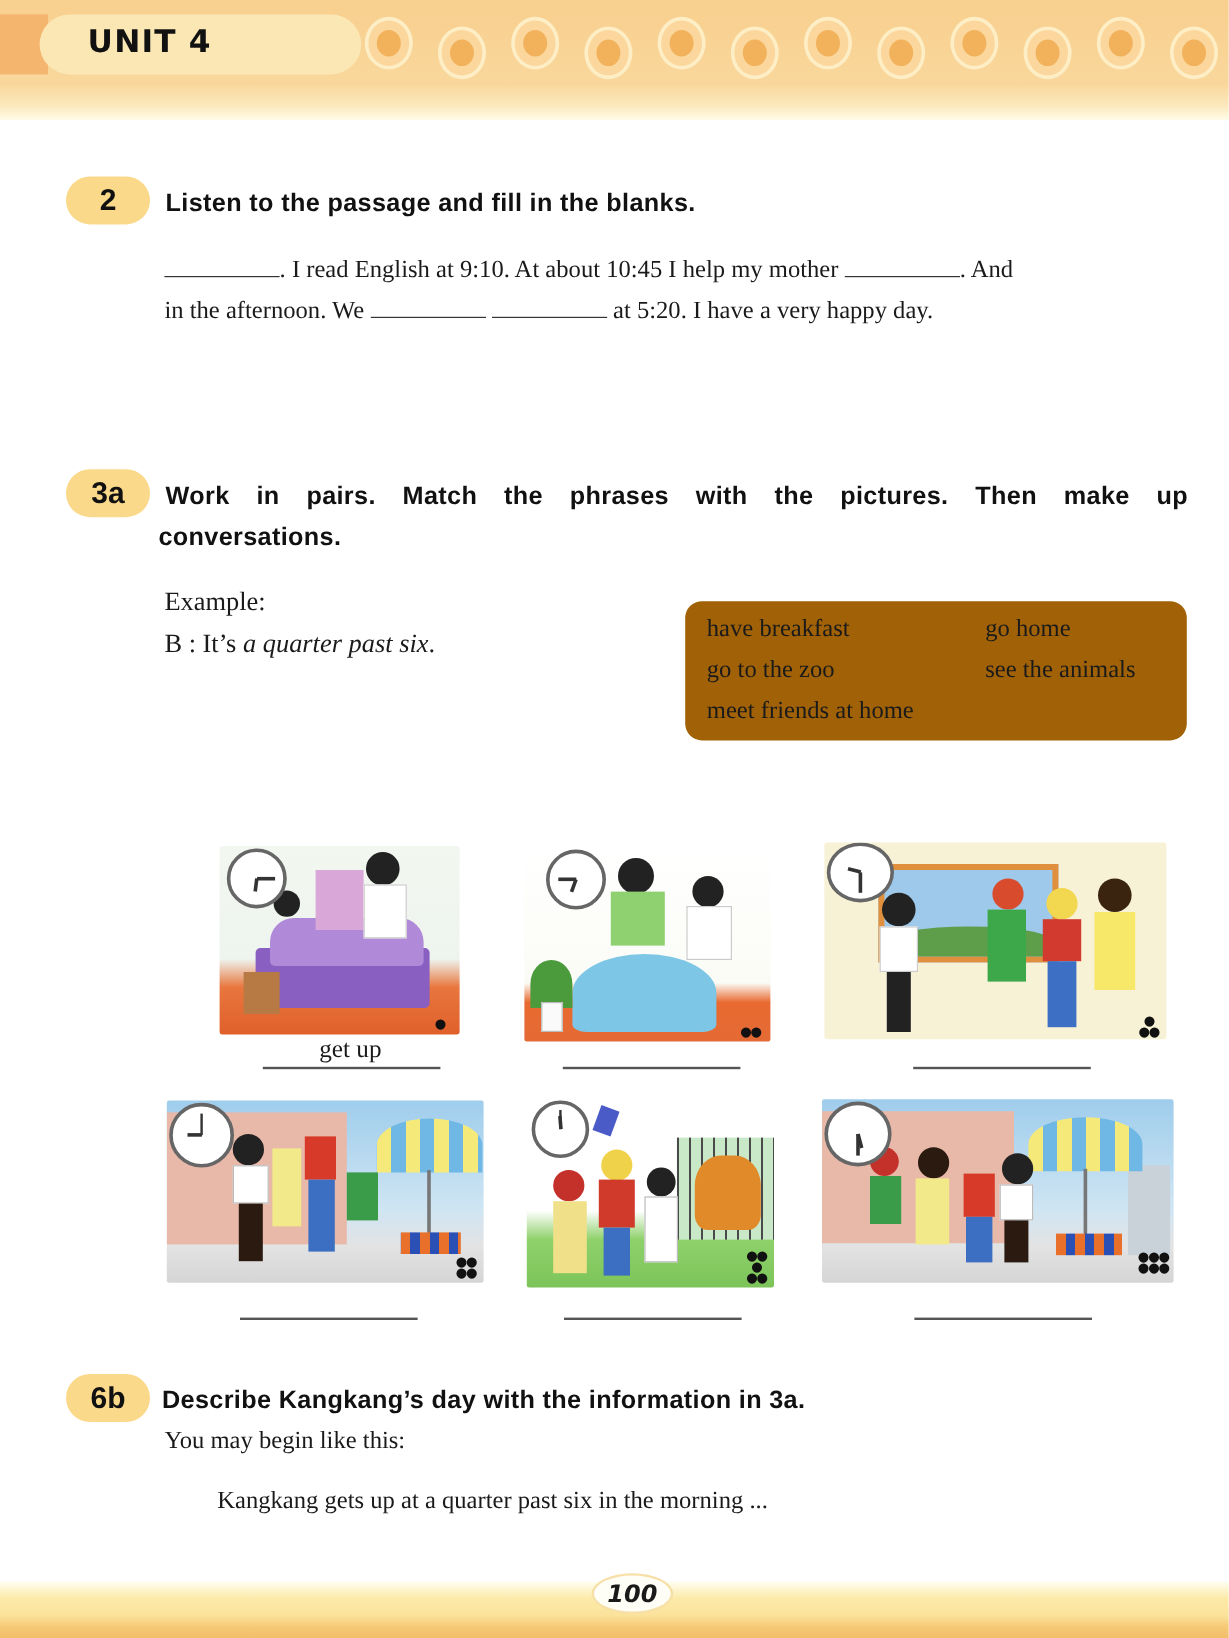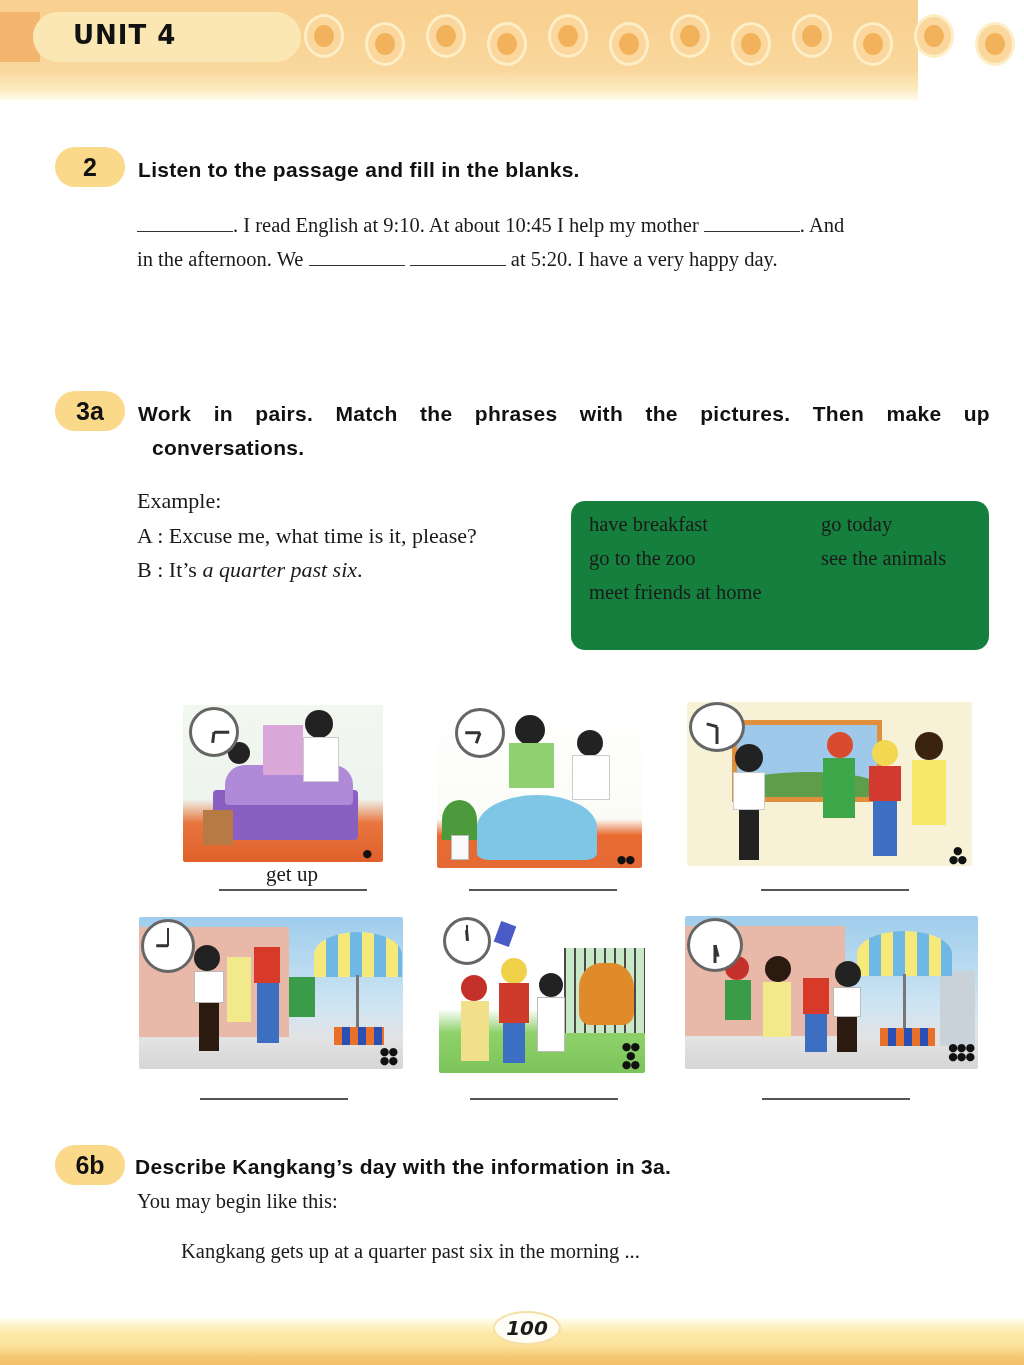--- a/index.html
+++ b/index.html
@@ -1,20 +1,20 @@
 <!DOCTYPE html>
 <html><head>
 <meta charset="utf-8">
 <style>
   * { box-sizing: border-box; margin: 0; padding: 0; }
   html, body { width: 1024px; height: 1365px; background: #fff; overflow: hidden; }
   body { position: relative; font-family: "Liberation Serif", serif; color: #1a1a1a; }
 
   
-  .header { position: absolute; left: 0; top: 0; width: 918px; height: 100px;
+  .header { position: absolute; left: 0; top: 0; width: 1024px; height: 100px;
     background: linear-gradient(to bottom, #f8cf8e 0%, #f9d79c 70%, #fbe9bd 88%, #fffbe8 100%); }
   .header-left { position: absolute; left: 0; top: 12px; width: 40px; height: 50px; background: #f4b56e; }
   .unit-pill { position: absolute; left: 33px; top: 12px; width: 268px; height: 50px; border-radius: 25px;
     background: #fbe7b4; }
   .unit-title { position: absolute; left: 73px; top: 20px; font-family: "DejaVu Sans", sans-serif;
     font-weight: bold; font-size: 26px; letter-spacing: 1px; color: #111; }
   .dots { position: absolute; left: 304px; top: 14px; display: flex; }
   .dot { width: 40px; height: 44px; border-radius: 50%; margin-right: 21px; position: relative;
     border: 3px solid #fdeec6; background: #fbd79d; }
   .dot::after { content: ""; position: absolute; left: 7px; top: 8px; width: 20px; height: 22px; border-radius: 50%;
@@ -29,22 +29,22 @@
     font-size: 21px; color: #111; letter-spacing: 0.3px; }
 
   .passage { position: absolute; left: 137px; top: 208px; width: 855px; font-size: 20.5px; line-height: 34px;
     text-align: justify; }
   .passage p { margin: 0; }
   .blank { display: inline-block; width: 96px; border-bottom: 1.5px solid #333; height: 18px; vertical-align: baseline; }
 
   .example { position: absolute; left: 137px; top: 484px; font-size: 22px; line-height: 34.5px; }
   .example i { font-style: italic; }
 
-  .phrasebox { position: absolute; left: 571px; top: 501px; width: 418px; height: 149px; border-radius: 14px;
-    background: #15803d; font-size: 20.5px; }
+  .phrasebox { position: absolute; left: 571px; top: 501px; width: 418px; height: 116px; border-radius: 14px;
+    background: #a16207; font-size: 20.5px; }
   .phrase { position: absolute; }
 
   
   .pic { position: absolute; border-radius: 2px; overflow: hidden; }
   .clock { position: absolute; width: 50px; height: 50px; border-radius: 50%; background: #fff;
     border: 3px solid #666; }
   .clock .hand { position: absolute; left: 50%; top: 50%; background: #333; transform-origin: 50% 100%; width: 2.5px; margin-left: -1.25px; }
   .pic-dots { position: absolute; font-family: "DejaVu Sans", sans-serif; font-size: 11px; color: #111; letter-spacing: -1px; line-height: 9px; text-align: center; }
   .answer-line { position: absolute; height: 2px; background: #555; width: 148px; }
   .answer-text { position: absolute; font-size: 21px; text-align: center; width: 148px; }
@@ -89,31 +89,30 @@
   <p>
     <span class="blank"></span><span>. I read English at 9:10. At about 10:45 I help my mother </span><span class="blank"></span><span>. And</span>
   </p>
   <p style="text-align:left;">
     <span>in the afternoon. We </span><span class="blank"></span><span> </span><span class="blank"></span><span> at 5:20. I have a very happy day.</span>
   </p>
 </div>
 
 <div class="badge" style="left:55px; top:391px;">3a</div>
 <div class="instr" style="left:138px; top:402px; width:852px; text-align:justify; text-align-last:justify;">Work in pairs. Match the phrases with the pictures. Then make up</div>
-<div class="instr" style="left:152px; top:436px;">conversations.</div>
+<div class="instr" style="left:132px; top:436px;">conversations.</div>
 
 <div class="example">
   <div>Example:</div>
-  <div><span>A</span> : <span>Excuse me, what time is it, please?</span></div>
   <div><span>B</span> : <span>It’s </span><i>a quarter past six</i><span>.</span></div>
 </div>
 
 <div class="phrasebox">
   <span class="phrase" style="left:18px; top:12px;">have breakfast</span>
-  <span class="phrase" style="left:250px; top:12px;">go today</span>
+  <span class="phrase" style="left:250px; top:12px;">go home</span>
   <span class="phrase" style="left:18px; top:46px;">go to the zoo</span>
   <span class="phrase" style="left:250px; top:46px;">see the animals</span>
   <span class="phrase" style="left:18px; top:80px;">meet friends at home</span>
 </div>
 
 <div class="pic" style="left:183px; top:705px; width:200px; height:157px; background:linear-gradient(to bottom,#f2f7f0 0%,#eef4ee 60%,#e8763e 75%,#e0602a 100%);">
   <div style="position:absolute; left:30px; top:85px; width:145px; height:50px; background:#8a5fc2; border-radius:4px;"></div>
   <div style="position:absolute; left:42px; top:60px; width:128px; height:40px; background:#b08ad8; border-radius:20px 20px 4px 4px;"></div>
   <div style="position:absolute; left:80px; top:20px; width:40px; height:50px; background:#d9a8d8;"></div>
   <div style="position:absolute; left:20px; top:105px; width:30px; height:35px; background:#b77a44;"></div>

